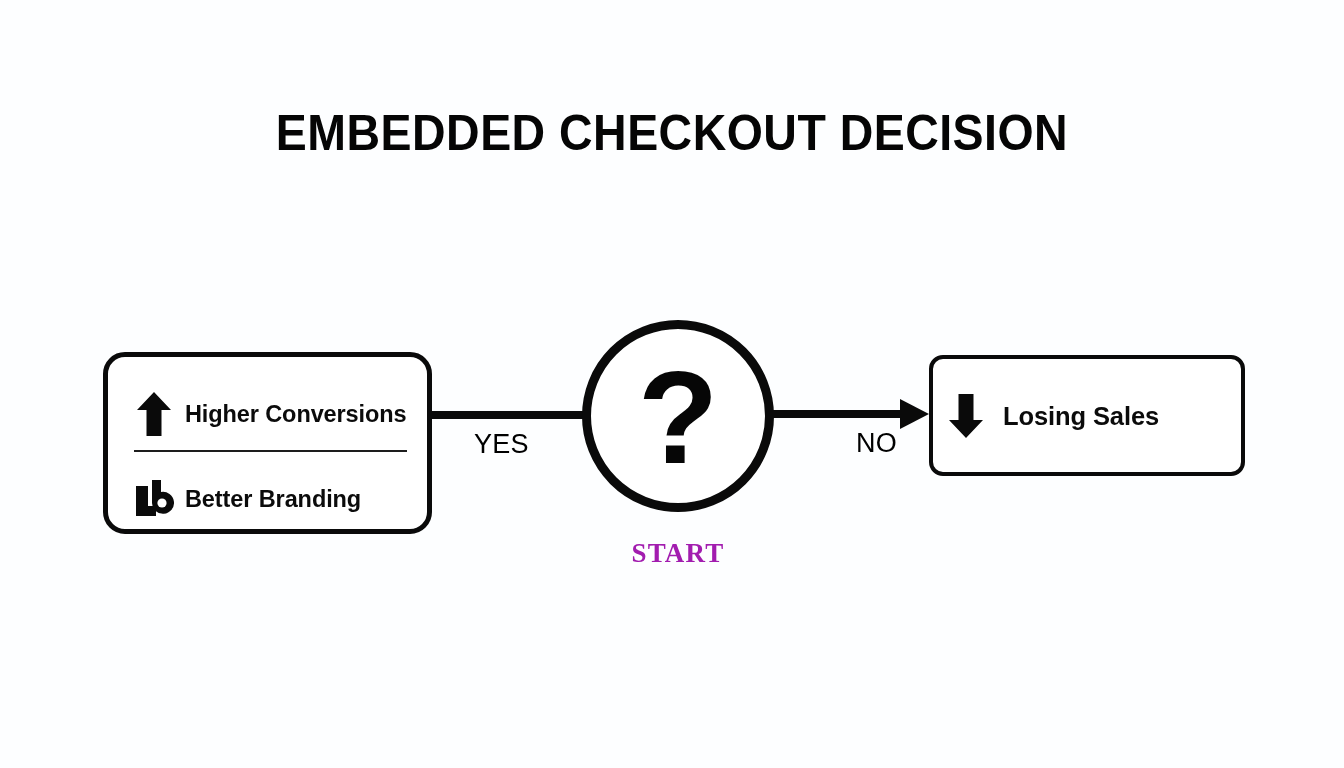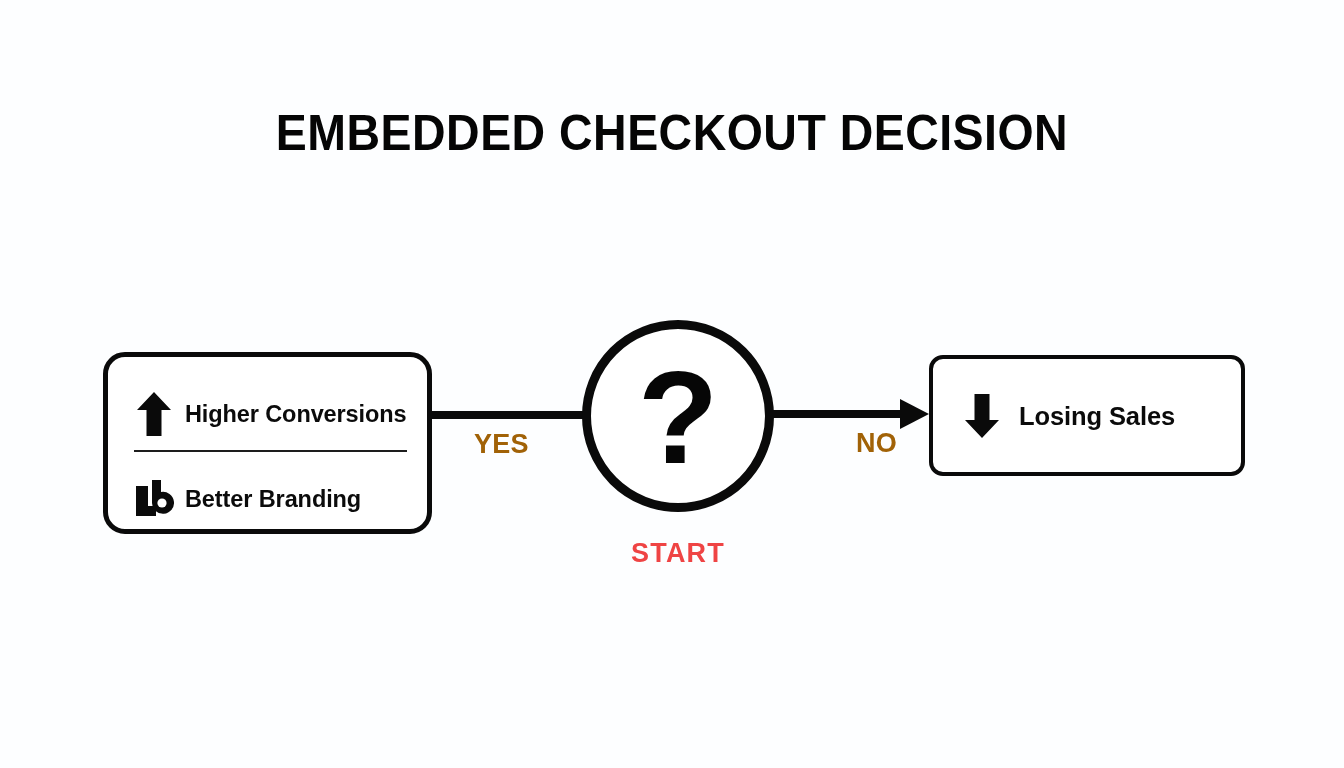--- a/index.html
+++ b/index.html
@@ -107,21 +107,21 @@
     margin-left: 14px;
   }
   #row-risk {
     position: absolute;
     left: 0;
     top: 0;
     width: 100%;
     height: 100%;
     display: flex;
     align-items: center;
-    padding-left: 26px;
+    padding-left: 10px;
     box-sizing: border-box;
   }
 
   
   .connector {
     position: absolute;
     background: #0a0a0a;
   }
   #connector-yes {
     left: 428px;
@@ -141,23 +141,23 @@
     top: 399px;
     width: 0;
     height: 0;
     border-top: 15px solid transparent;
     border-bottom: 15px solid transparent;
     border-left: 29px solid #0a0a0a;
   }
 
   .edge-label {
     position: absolute;
-    font-weight: bold;
+    font-weight: normal;
     font-size: 27px;
-    color: #a16207;
+    color: #000000;
     letter-spacing: 0.2px;
     white-space: nowrap;
   }
   #label-yes {
     left: 474px;
     top: 429px;
   }
   #label-no {
     left: 856px;
     top: 428px;
@@ -189,21 +189,22 @@
   }
   #label-start {
     position: absolute;
     left: 582px;
     top: 538px;
     width: 192px;
     text-align: center;
     font-weight: bold;
     font-size: 27px;
     letter-spacing: 1.2px;
-    color: #ef4444;
+    color: #a21caf;
+    font-family: Liberation Serif, serif;
   }
 </style>
 </head>
 <body>
 
 <div id="canvas">
 
   <div id="title">EMBEDDED CHECKOUT DECISION</div>
 
   <div class="node-box" id="box-benefits">

